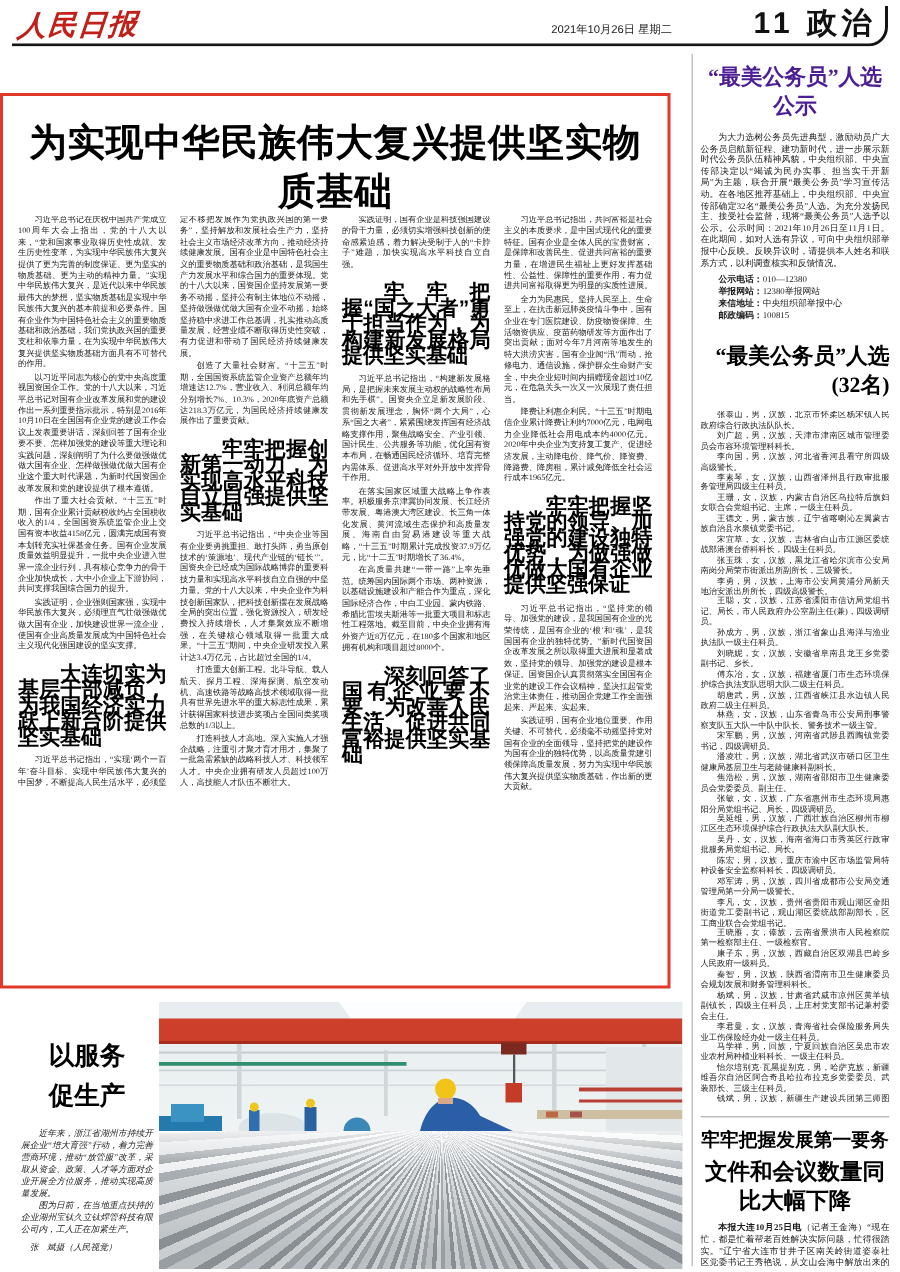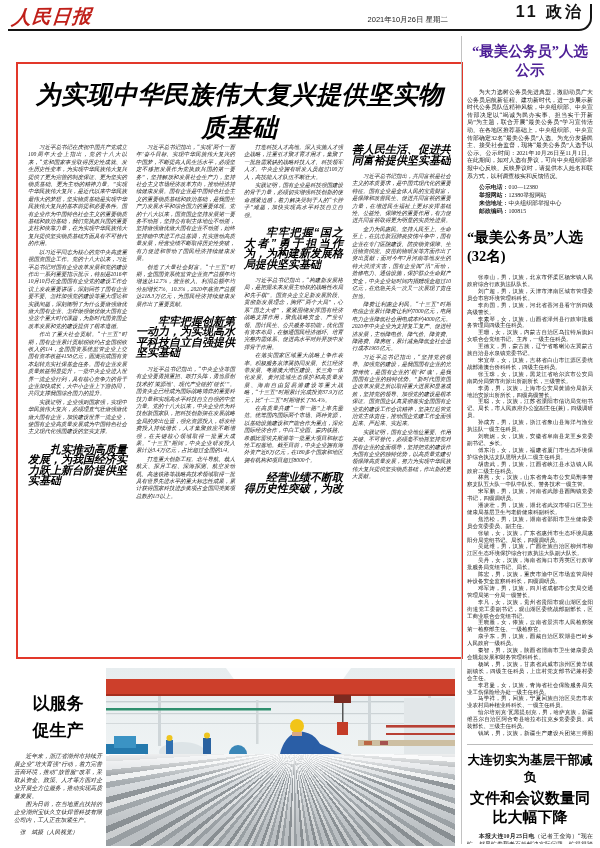--- a/index.html
+++ b/index.html
@@ -9,43 +9,43 @@
     overflow:hidden;
   }
   
   .header-rule{position:absolute;left:8px;top:4px;width:582px;height:25px;
     border-bottom:2px solid #141414;border-right:2px solid #141414;
     border-bottom-right-radius:13px;}
   .masthead{position:absolute;left:12px;top:4px;font-size:19px;font-weight:bold;
     font-style:italic;color:#c0201a;letter-spacing:1px;transform:skewX(-6deg) rotate(-1deg);}
   .pub-date{position:absolute;right:152px;top:15px;font-size:7.5px;color:#222;
     font-family:"Liberation Sans","DejaVu Sans",sans-serif;}
-  .page-corner{position:absolute;right:16px;top:2px;font-size:16px;font-weight:bold;
+  .page-corner{position:absolute;right:16px;top:2px;font-size:20px;font-weight:bold;
     font-family:"Liberation Sans","DejaVu Sans",sans-serif;letter-spacing:3px;color:#111;}
   
-  .main-box{position:absolute;left:16px;top:62px;width:447px;height:597px;
-    border:2px solid #e2382a;box-sizing:border-box;padding:6px 10px;background:#fff;font-style:italic;}
+  .main-box{position:absolute;left:0;top:62px;width:447px;height:597px;
+    border:2px solid #e2382a;box-sizing:border-box;padding:6px 10px;background:#fff;}
   .headline{margin:8px 0 0 0;text-align:center;font-size:25px;font-weight:bold;
     font-family:"Liberation Sans","DejaVu Sans",sans-serif;letter-spacing:0.5px;color:#000;}
   .byline{text-align:center;font-size:7px;color:#444;margin:10px 0 9px 0;letter-spacing:2px;}
   .article-body{column-count:4;column-gap:9px;height:506px;overflow:hidden;
     font-size:5.5px;line-height:7.4px;text-align:justify;color:#222;}
   .blk{text-indent:2em;margin:0 0 1px 0;}
-  .blk-h{font-weight:bold;font-size:11px;line-height:10.5px;margin:8px 0;color:#000;
+  .blk-h{font-weight:bold;font-size:14px;line-height:10.5px;margin:8px 0;color:#000;
     font-family:"Liberation Sans","DejaVu Sans",sans-serif;}
   
   .vdivider{position:absolute;left:461px;top:36px;bottom:4px;width:1px;background:#c2c2c2;}
   .sidebar{position:absolute;left:467px;top:36px;width:126px;height:808px;overflow:hidden;}
   .annc-title{font-size:14.5px;font-weight:bold;text-align:center;margin:6px 0 9px 0;color:#4c1d95;}
   .annc-body{font-size:5.9px;line-height:7.6px;text-align:justify;}
   .annc-body p{text-indent:2em;margin:0;}
   .contact{margin-top:3px;font-size:5.9px;line-height:8px;}
   .contact .row{padding-left:12px;}
   .contact b{font-family:"Liberation Sans","DejaVu Sans",sans-serif;}
-  .list-title{font-size:14.5px;font-weight:bold;text-align:left;margin:13px 0 8px 0;color:#000;}
+  .list-title{font-size:14.5px;font-weight:bold;text-align:right;margin:13px 0 8px 0;color:#000;}
   .entries{font-size:5.5px;line-height:6.9px;text-align:justify;max-height:462px;overflow:hidden;}
   .entries p{text-indent:2em;margin:0;}
   .h-divider{border:0;border-top:1px solid #bbb;margin:8px 0 7px 0;}
   .dalian-title{font-size:12.5px;font-weight:bold;text-align:center;margin:4px 0 3px 0;color:#000;}
   .dalian-sub{font-size:15px;font-weight:bold;text-align:center;margin:0 0 6px 0;color:#000;}
   .dalian-body{font-size:5.9px;line-height:7.7px;text-align:justify;}
   .dalian-body p{text-indent:2em;margin:0;}
   
   .photo-block-title{position:absolute;left:16px;top:690px;width:84px;text-align:center;
     font-size:17px;font-weight:bold;line-height:27px;color:#000;}
@@ -75,21 +75,21 @@
   <div class="article-body">
 
       <div class="blk blk-p">习近平总书记在庆祝中国共产党成立100周年大会上指出，党的十八大以来，“党和国家事业取得历史性成就、发生历史性变革，为实现中华民族伟大复兴提供了更为完善的制度保证、更为坚实的物质基础、更为主动的精神力量。”实现中华民族伟大复兴，是近代以来中华民族最伟大的梦想，坚实物质基础是实现中华民族伟大复兴的基本前提和必要条件。国有企业作为中国特色社会主义的重要物质基础和政治基础，我们党执政兴国的重要支柱和依靠力量，在为实现中华民族伟大复兴提供坚实物质基础方面具有不可替代的作用。</div>
 
       <div class="blk blk-p">以习近平同志为核心的党中央高度重视国资国企工作。党的十八大以来，习近平总书记对国有企业改革发展和党的建设作出一系列重要指示批示，特别是2016年10月10日在全国国有企业党的建设工作会议上发表重要讲话，深刻回答了国有企业要不要、怎样加强党的建设等重大理论和实践问题，深刻阐明了为什么要做强做优做大国有企业、怎样做强做优做大国有企业这个重大时代课题，为新时代国资国企改革发展和党的建设提供了根本遵循。</div>
 
       <div class="blk blk-p">作出了重大社会贡献。“十三五”时期，国有企业累计贡献税收约占全国税收收入的1/4，全国国资系统监管企业上交国有资本收益4158亿元，圆满完成国有资本划转充实社保基金任务。国有企业发展质量效益明显提升，一批中央企业进入世界一流企业行列，具有核心竞争力的骨干企业加快成长，大中小企业上下游协同，共同支撑我国综合国力的提升。</div>
 
       <div class="blk blk-p">实践证明，企业强则国家强，实现中华民族伟大复兴，必须理直气壮做强做优做大国有企业，加快建设世界一流企业，使国有企业高质量发展成为中国特色社会主义现代化强国建设的坚实支撑。</div>
 
-      <div class="blk blk-h">扎实推动高质量发展，为我国经济实力跃上新台阶提供坚实基础</div>
+      <div class="blk blk-h">大连切实为基层干部减负，为我国经济实力跃上新台阶提供坚实基础</div>
 
       <div class="blk blk-p">习近平总书记指出，“实现‘两个一百年’奋斗目标、实现中华民族伟大复兴的中国梦，不断提高人民生活水平，必须坚定不移把发展作为党执政兴国的第一要务”，坚持解放和发展社会生产力，坚持社会主义市场经济改革方向，推动经济持续健康发展。国有企业是中国特色社会主义的重要物质基础和政治基础，是我国生产力发展水平和综合国力的重要体现。党的十八大以来，国资国企坚持发展第一要务不动摇，坚持公有制主体地位不动摇，坚持做强做优做大国有企业不动摇，始终坚持稳中求进工作总基调，扎实推动高质量发展，经营业绩不断取得历史性突破，有力促进和带动了国民经济持续健康发展。</div>
 
       <div class="blk blk-p">创造了大量社会财富。“十三五”时期，全国国资系统监管企业资产总额年均增速达12.7%，营业收入、利润总额年均分别增长7%、10.3%，2020年底资产总额达218.3万亿元，为国民经济持续健康发展作出了重要贡献。</div>
 
       <div class="blk blk-h">牢牢把握创新第一动力，为实现高水平科技自立自强提供坚实基础</div>
 
       <div class="blk blk-p">习近平总书记指出，“中央企业等国有企业要勇挑重担、敢打头阵，勇当原创技术的‘策源地’、现代产业链的‘链长’”。国资央企已经成为国际战略博弈的重要科技力量和实现高水平科技自立自强的中坚力量。党的十八大以来，中央企业作为科技创新国家队，把科技创新摆在发展战略全局的突出位置，强化资源投入，研发经费投入持续增长，人才集聚效应不断增强，在关键核心领域取得一批重大成果。“十三五”期间，中央企业研发投入累计达3.4万亿元，占比超过全国的1/4。</div>
 
       <div class="blk blk-p">打造重大创新工程。北斗导航、载人航天、探月工程、深海探测、航空发动机、高速铁路等战略高技术领域取得一批具有世界先进水平的重大标志性成果，累计获得国家科技进步奖项占全国同类奖项总数的1/3以上。</div>
@@ -99,28 +99,29 @@
       <div class="blk blk-p">实践证明，国有企业是科技强国建设的骨干力量，必须切实增强科技创新的使命感紧迫感，着力解决受制于人的“卡脖子”难题，加快实现高水平科技自立自强。</div>
 
       <div class="blk blk-h">牢牢把握“国之大者”勇于担当作为，为构建新发展格局提供坚实基础</div>
 
       <div class="blk blk-p">习近平总书记指出，“构建新发展格局，是把握未来发展主动权的战略性布局和先手棋”。国资央企立足新发展阶段、贯彻新发展理念，胸怀“两个大局”，心系“国之大者”，紧紧围绕发挥国有经济战略支撑作用，聚焦战略安全、产业引领、国计民生、公共服务等功能，优化国有资本布局，在畅通国民经济循环、培育完整内需体系、促进高水平对外开放中发挥骨干作用。</div>
 
       <div class="blk blk-p">在落实国家区域重大战略上争作表率。积极服务京津冀协同发展、长江经济带发展、粤港澳大湾区建设、长三角一体化发展、黄河流域生态保护和高质量发展、海南自由贸易港建设等重大战略，“十三五”时期累计完成投资37.9万亿元，比“十二五”时期增长了36.4%。</div>
 
       <div class="blk blk-p">在高质量共建“一带一路”上率先垂范。统筹国内国际两个市场、两种资源，以基础设施建设和产能合作为重点，深化国际经济合作，中白工业园、蒙内铁路、希腊比雷埃夫斯港等一批重大项目和标志性工程落地。截至目前，中央企业拥有海外资产近8万亿元，在180多个国家和地区拥有机构和项目超过8000个。</div>
 
-      <div class="blk blk-h">经营业绩不断取得历史性突破，为改善人民生活、促进共同富裕提供坚实基础</div>
+      <div class="blk blk-h">深刻回答了国有企业要不要，为改善人民生活、促进共同富裕提供坚实基础</div>
 
       <div class="blk blk-p">习近平总书记指出，共同富裕是社会主义的本质要求，是中国式现代化的重要特征。国有企业是全体人民的宝贵财富，是保障和改善民生、促进共同富裕的重要力量，在增进民生福祉上更好发挥基础性、公益性、保障性的重要作用，有力促进共同富裕取得更为明显的实质性进展。</div>
 
       <div class="blk blk-p">全力为民惠民。坚持人民至上、生命至上，在抗击新冠肺炎疫情斗争中，国有企业在专门医院建设、防疫物资保障、生活物资供应、疫苗药物研发等方面作出了突出贡献；面对今年7月河南等地发生的特大洪涝灾害，国有企业闻“汛”而动，抢修电力、通信设施，保护群众生命财产安全，中央企业短时间内捐赠现金超过10亿元，在危急关头一次又一次展现了责任担当。</div>
 
       <div class="blk blk-p">降费让利惠企利民。“十三五”时期电信企业累计降费让利约7000亿元，电网电力企业降低社会用电成本约4000亿元。2020年中央企业为支持复工复产、促进经济发展，主动降电价、降气价、降资费、降路费、降房租，累计减免降低全社会运行成本1965亿元。</div>
 
+      <div class="blk blk-h">牢牢把握坚持党的领导、加强党的建设独特优势，为做强做优做大国有企业提供坚强保证</div>
 
       <div class="blk blk-p">习近平总书记指出，“坚持党的领导、加强党的建设，是我国国有企业的光荣传统，是国有企业的‘根’和‘魂’，是我国国有企业的独特优势。”新时代国资国企改革发展之所以取得重大进展和显著成效，坚持党的领导、加强党的建设是根本保证。国资国企认真贯彻落实全国国有企业党的建设工作会议精神，坚决扛起管党治党主体责任，推动国企党建工作全面强起来、严起来、实起来。</div>
 
       <div class="blk blk-p">实践证明，国有企业地位重要、作用关键、不可替代，必须毫不动摇坚持党对国有企业的全面领导，坚持把党的建设作为国有企业的独特优势，以高质量党建引领保障高质量发展，努力为实现中华民族伟大复兴提供坚实物质基础，作出新的更大贡献。</div>
     </div>
 </div>
 
 <div class="vdivider"></div>
 
 <div class="sidebar">
@@ -173,21 +174,21 @@
       <p>秦智，男，汉族，陕西省渭南市卫生健康委员会规划发展和财务管理科科长。</p>
       <p>杨斌，男，汉族，甘肃省武威市凉州区黄羊镇副镇长，四级主任科员，上庄村党支部书记兼村委会主任。</p>
       <p>李君曼，女，汉族，青海省社会保险服务局失业工伤保险经办处一级主任科员。</p>
       <p>马学祥，男，回族，宁夏回族自治区吴忠市农业农村局种植业科科长、一级主任科员。</p>
       <p>怡尔培别克·瓦黑提别克，男，哈萨克族，新疆维吾尔自治区阿合奇县哈拉布拉克乡党委委员、武装部长、三级主任科员。</p>
       <p>钱斌，男，汉族，新疆生产建设兵团第三师图木舒克市卫生健康综合行政执法大队四级主任科员。</p>
     </div>
 
   <hr class="h-divider">
 
-  <h2 class="dalian-title">大连切实为基层干部减负</h2>
+  <h2 class="dalian-title">牢牢把握发展第一要务</h2>
   <div class="dalian-sub">文件和会议数量同比大幅下降</div>
   <div class="dalian-body">
     <p><b>本报大连10月25日电</b><span>（记者王金海）“现在忙，都是忙着帮老百姓解决实际问题，忙得很踏实。”辽宁省大连市甘井子区南关岭街道姿泰社区党委书记王秀艳说，从文山会海中解放出来的基层干部，有更多心思研究工作，有更多时间往下面跑，有更多精力抓落实了。</span></p>
 
   </div>
 
 </div>
 
 <div class="photo-block-title">
   <div>以服务</div>

